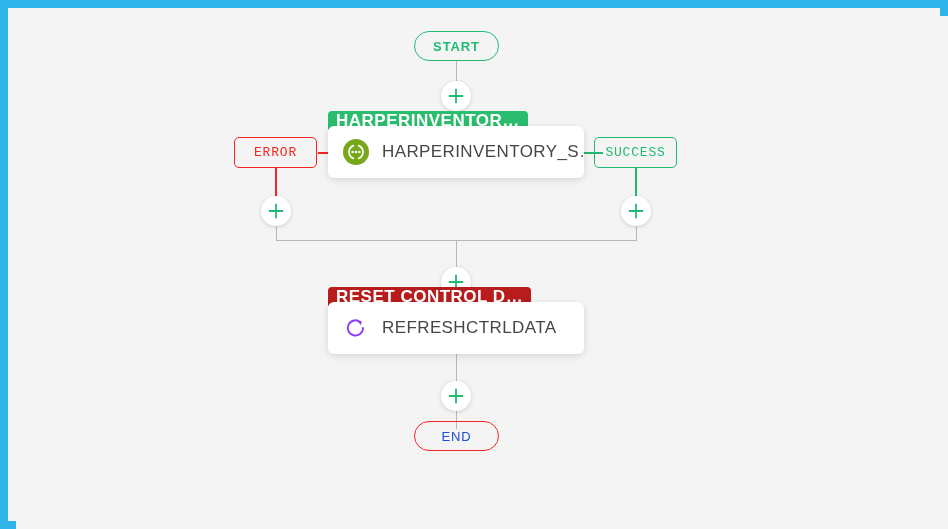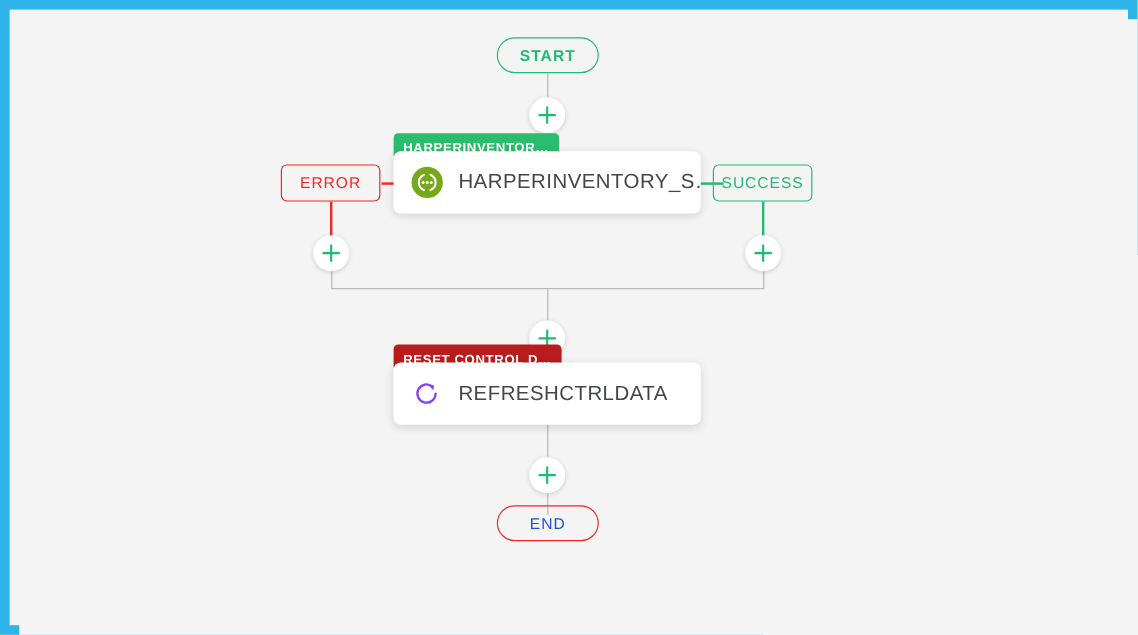--- a/index.html
+++ b/index.html
@@ -72,20 +72,21 @@
     position: absolute;
     box-sizing: border-box;
     height: 31px;
     border-radius: 5px;
     background: transparent;
     display: flex;
     align-items: center;
     justify-content: center;
     letter-spacing: 0.8px;
     font-size: 13px;
+    font-family: Liberation Mono, monospace;
   }
   .branch.error {
     border: 1.6px solid #f5251f;
     color: #f5251f;
   }
   .branch.success {
     border: 1.6px solid #21ba72;
     color: #21ba72;
   }
 
@@ -133,25 +134,25 @@
     justify-content: center;
   }
 
   
   .badge {
     position: absolute;
     box-sizing: border-box;
     height: 19px;
     border-radius: 4px 4px 0 0;
     color: #ffffff;
-    font-size: 11px;
+    font-size: 17px;
     font-weight: bold;
     letter-spacing: 0.5px;
     display: flex;
-    align-items: flex-end;
+    align-items: center;
     padding: 0 8px;
     white-space: nowrap;
   }
   .badge.green  { background: #2bbd6e; }
   .badge.purple { background: #b91c1c; }
 </style>
 </head>
 <body>
 
 <div class="frame">

